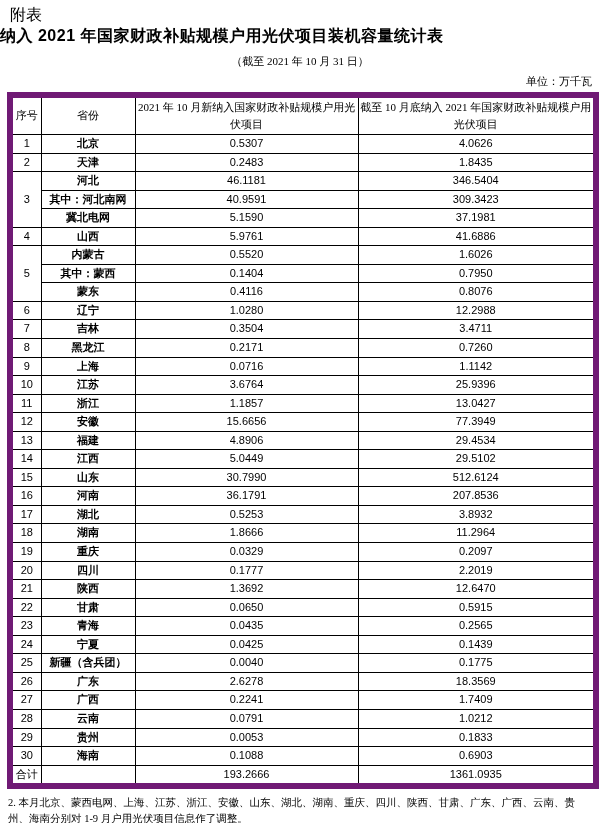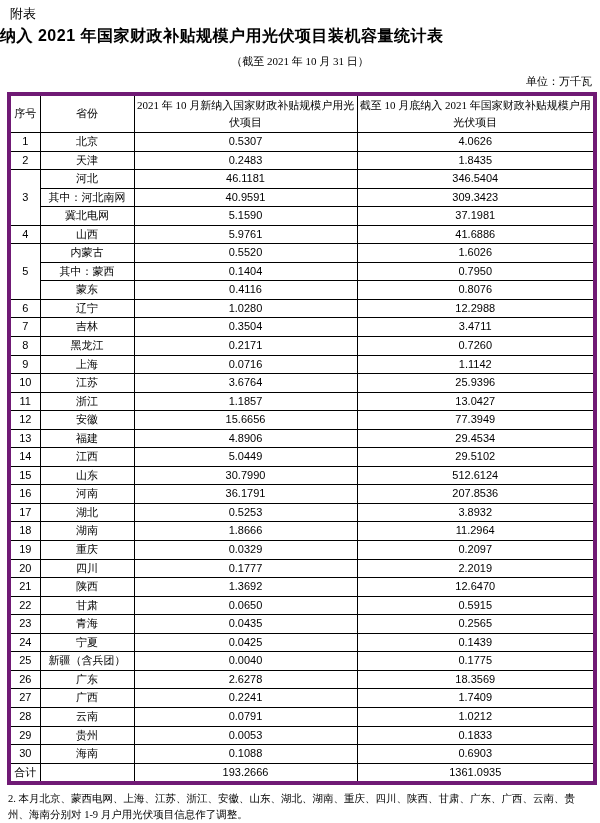--- a/index.html
+++ b/index.html
@@ -16,21 +16,21 @@
   }
   .page {
     position: relative;
     width: 600px;
     height: 823px;
   }
   .doc-tag {
     position: absolute;
     left: 10px;
     top: 5px;
-    font-size: 13px;
+    font-size: 16px;
   }
   .title {
     margin: 0;
     padding-top: 26px;
     text-align: left;
     font-size: 16px;
     font-weight: bold;
     font-family: "Liberation Sans", "DejaVu Sans", sans-serif;
     letter-spacing: 0.5px;
   }
@@ -42,21 +42,21 @@
   .unit-line {
     text-align: right;
     font-size: 11px;
     margin: 5px 8px 3px 0;
   }
   table.stats {
     border-collapse: collapse;
     table-layout: fixed;
     margin-left: 7px;
     width: 586px;
-    border: 4px solid #701a75;
+    border: 6px solid #701a75;
   }
   table.stats th, table.stats td {
     border: 1px solid #000;
     text-align: center;
     vertical-align: middle;
     padding: 0;
     overflow: hidden;
     white-space: normal;
   }
   table.stats thead th {
@@ -69,20 +69,21 @@
   table.stats tbody td {
     height: 17.55px;
     font-size: 11px;
     line-height: 1.05;
   }
   td.cell-seq, td.cell-num {
     font-family: "Liberation Sans", "DejaVu Sans", sans-serif;
   }
   td.cell-province {
     font-family: "Liberation Serif", "DejaVu Serif", serif;
+    font-weight: bold;
   }
   .notes {
     margin: 6px 6px 0 8px;
     font-size: 10.5px;
   }
   .notes p {
     margin: 0 0 1px 0;
     line-height: 1.55;
   }
 </style>

